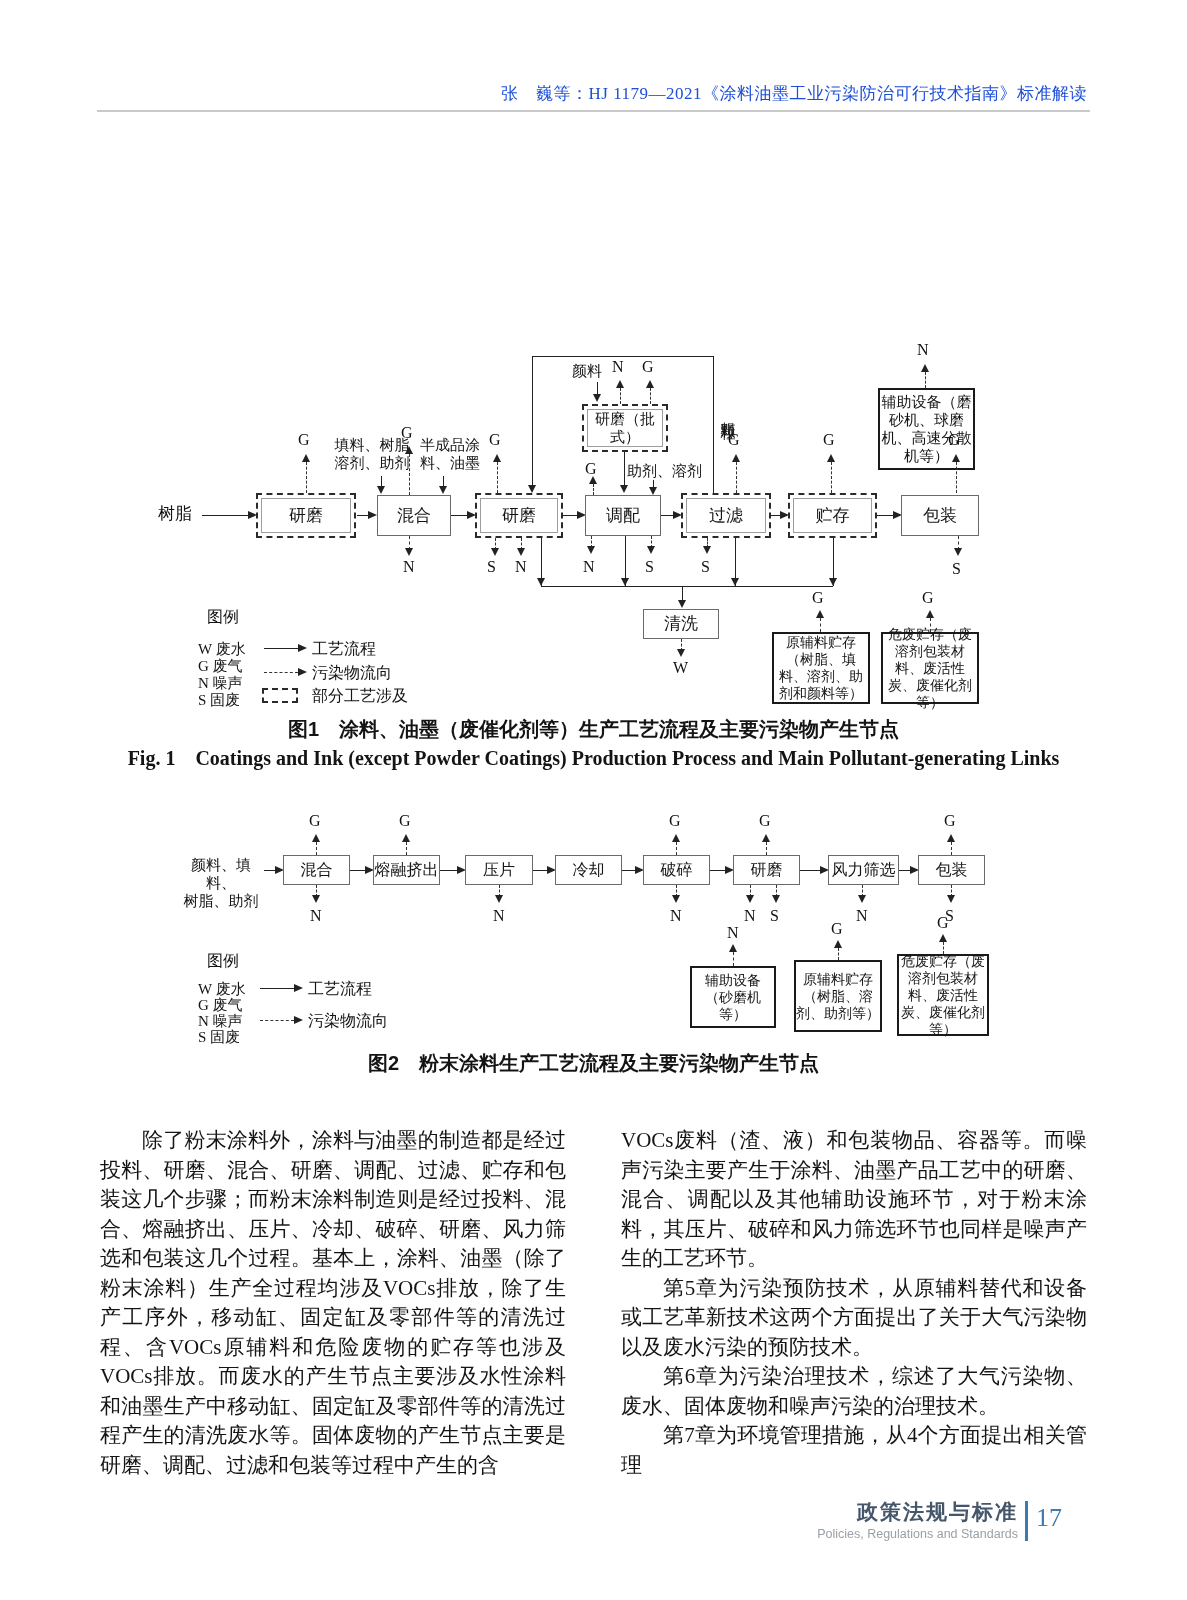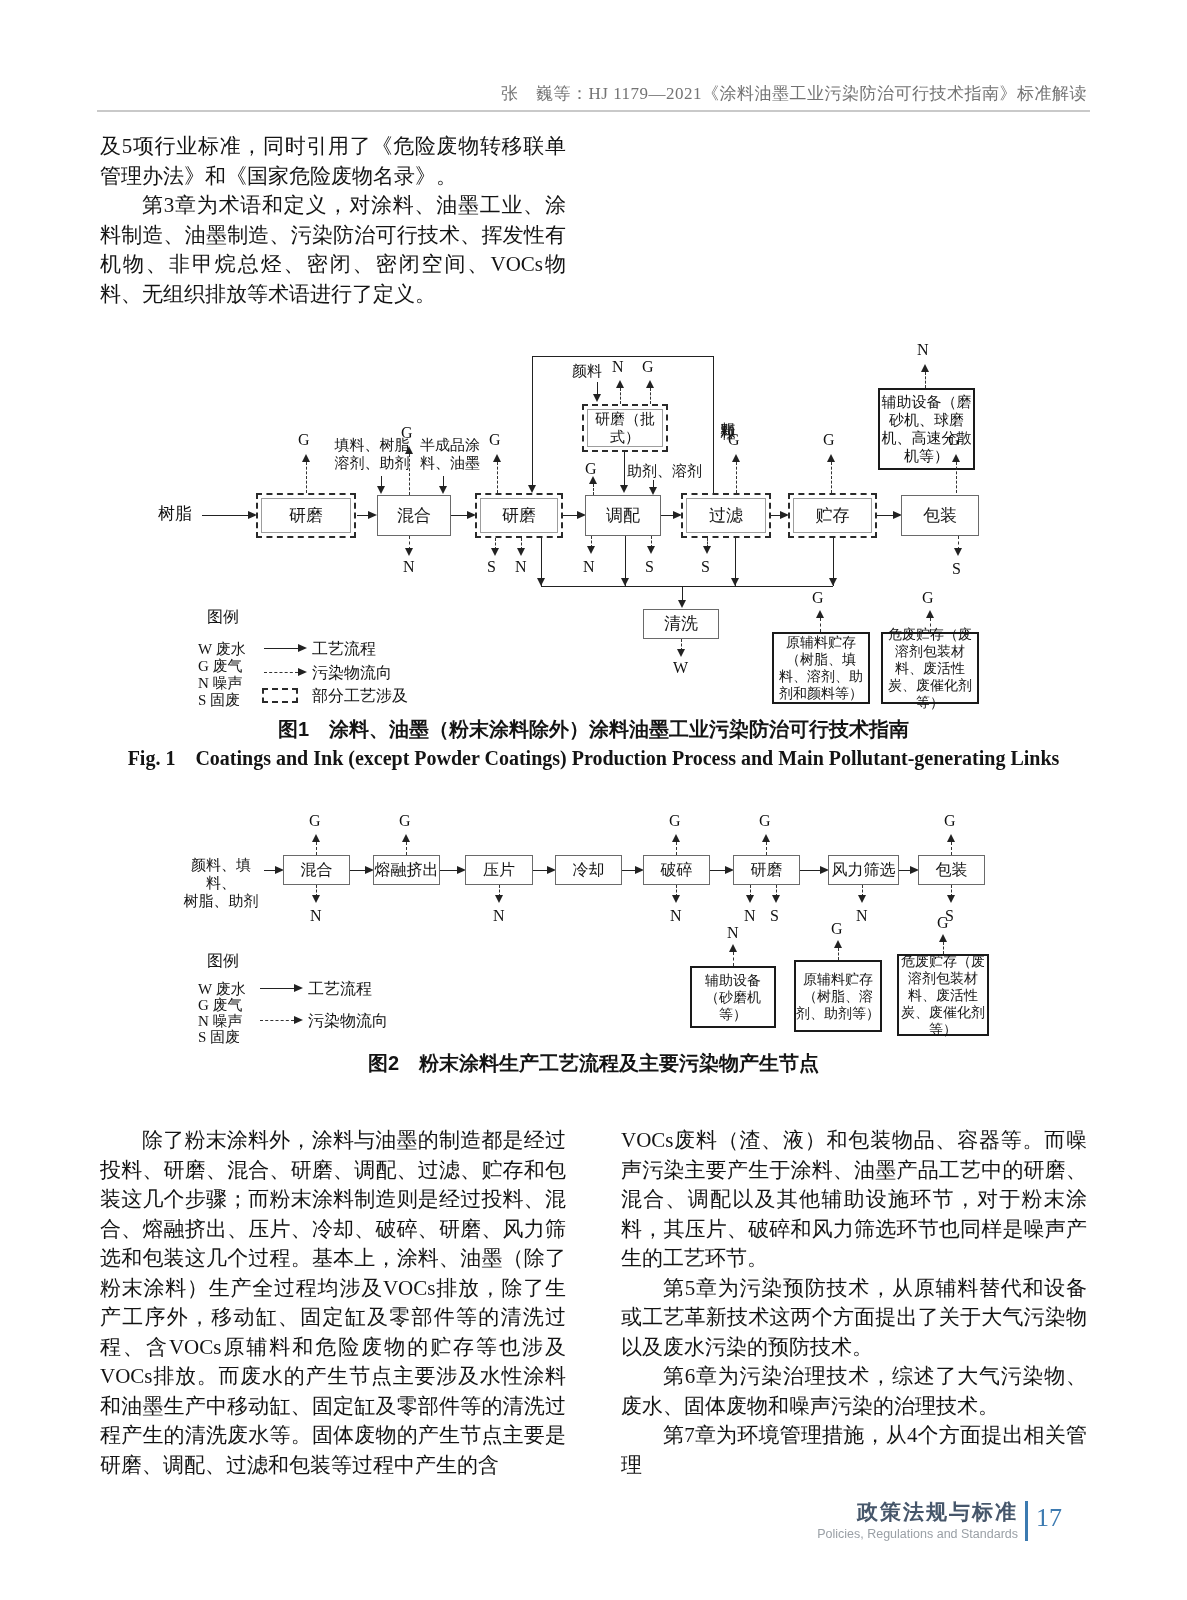--- a/index.html
+++ b/index.html
@@ -1,21 +1,21 @@
 <!DOCTYPE html>
 <html><head>
 <meta charset="utf-8">
 <style>
   * { box-sizing: border-box; margin: 0; padding: 0; }
   html,body { background:#fff; }
   .page { position:relative; width:1187px; height:1600px; background:#fff; overflow:hidden;
           font-family:"Liberation Serif","DejaVu Serif",serif; color:#141414; }
   
   .running { position:absolute; left:100px; top:82px; width:987px; text-align:right;
-             font-size:17px; color:#737373; letter-spacing:0.5px; }
+             font-size:17px; color:#1d4ed8; letter-spacing:0.5px; }
   .hrule { position:absolute; left:97px; top:110px; width:993px; height:2px; background:#c9c9c9; }
   
   .col { position:absolute; width:466px; font-size:21px; line-height:29.5px; text-align:justify; }
   .col p { margin:0; }
   .col p.ind { text-indent:2em; }
   .h-blue { font-family:"Liberation Sans","DejaVu Sans",sans-serif; font-weight:bold;
             color:#3f93c9; font-size:21px; line-height:31px; }
   
   .fig { position:absolute; left:100px; width:987px; }
   .pbox { position:absolute; border:1px solid #6a6a6a; background:#fff; display:flex;
@@ -52,24 +52,20 @@
   .foot-num { position:absolute; left:1036px; top:1503px; font-size:26px; color:#3c7ab0; }
 </style>
 </head>
 <body>
 
 <div class="page">
 
   <div class="running">张　巍等：HJ 1179—2021《涂料油墨工业污染防治可行技术指南》标准解读</div>
   <div class="hrule"></div>
 
-  <div class="col" style="left:100px; top:132px;">
-    <p>及5项行业标准，同时引用了《危险废物转移联单管理办法》和《国家危险废物名录》。</p>
-    <p class="ind">第3章为术语和定义，对涂料、油墨工业、涂料制造、油墨制造、污染防治可行技术、挥发性有机物、非甲烷总烃、密闭、密闭空间、VOCs物料、无组织排放等术语进行了定义。</p>
-  </div>
 
   <div class="fig" style="top:336px; height:372px;">
 
     <i class="hl" style="left:432px;top:20px;width:181px"></i>
     <i class="vl" style="left:613px;top:20px;height:137px"></i>
     <i class="vl" style="left:432px;top:20px;height:129px"></i>
     <i class="ad" style="left:428px;top:149px"></i>
     <div class="lbl vert" style="left:619px;top:74px">粗颗粒</div>
 
     <div class="pbox dashed f15" style="left:482px;top:68px;width:86px;height:48px">
@@ -223,21 +219,21 @@
     <i class="hl" style="left:164px;top:312px;width:34px"></i>
       <i class="ar" style="left:198px;top:308px"></i>
     <div class="lbl" style="left:212px;top:304px;font-size:16px">工艺流程</div>
     <i class="hl d" style="left:164px;top:336px;width:34px"></i>
       <i class="ar" style="left:198px;top:332px"></i>
     <div class="lbl" style="left:212px;top:328px;font-size:16px">污染物流向</div>
     <i class="dashicon" style="left:162px;top:352px;width:36px;height:15px"></i>
     <div class="lbl" style="left:212px;top:351px;font-size:16px">部分工艺涉及</div>
   </div>
 
-  <div class="cap zh" style="top:716px">图1　涂料、油墨（粉末涂料除外）涂料油墨工业污染防治可行技术指南</div>
+  <div class="cap zh" style="top:716px">图1　涂料、油墨（废催化剂等）生产工艺流程及主要污染物产生节点</div>
   <div class="cap en" style="top:745px">Fig. 1　Coatings and Ink (except Powder Coatings) Production Process and Main Pollutant-generating Links</div>
 
   <div class="fig" style="top:788px; height:268px;">
     <div class="lbl" style="left:78px;top:68px;width:86px"><span>颜料、填料、</span><br><span>树脂、助剂</span></div>
     <i class="hl" style="left:164px;top:82px;width:11px"></i>
       <i class="ar" style="left:175px;top:78px"></i>
     <div class="pbox" style="left:183px;top:67px;width:67px;height:30px;font-size:16px">
         <span class="inner">混合</span>
       </div>
     <i class="hl" style="left:250px;top:82px;width:15px"></i>

